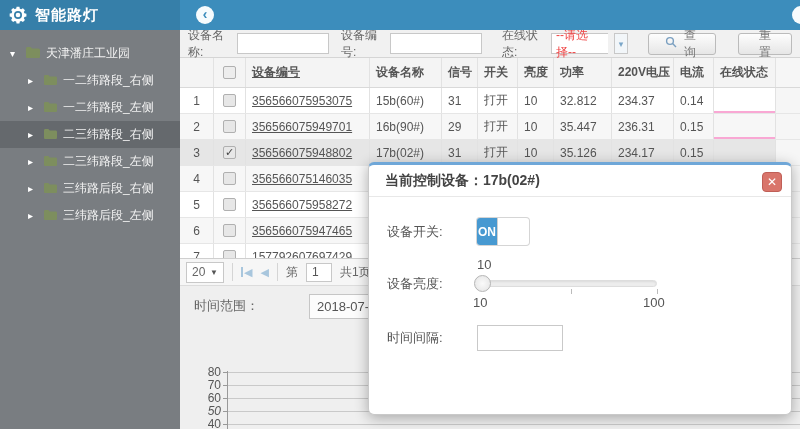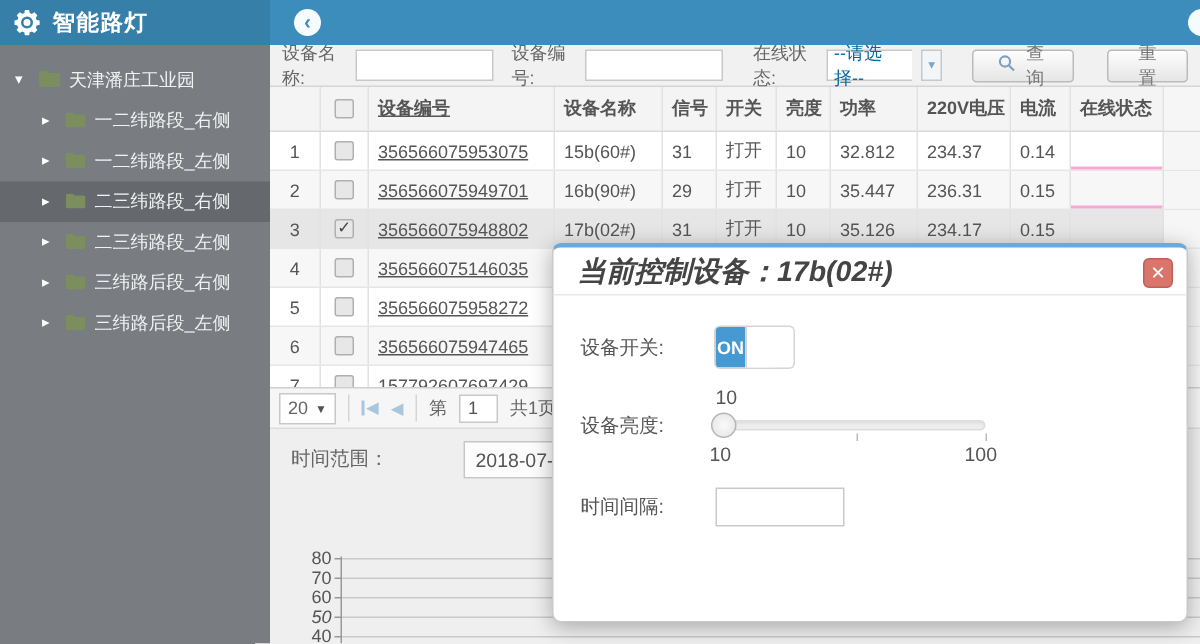--- a/index.html
+++ b/index.html
@@ -18,21 +18,21 @@
   .tree-root, .tree-item { display:flex; align-items:center; gap:6px; height:27px; padding-left:10px; cursor:pointer; white-space:nowrap; }
   .tree-item { padding-left:28px; }
   .tree-item.selected { background:#65696d; }
   .caret { font-size:10px; color:#fff; width:10px; }
   .tree-label { font-size:12px; }
 
   
   .filter-bar { position:absolute; left:180px; top:30px; width:620px; height:28px; background:#f1f1f1; border-bottom:1px solid #d5d5d5; display:flex; align-items:center; padding:0 8px; gap:6px; }
   .flabel { color:#666; }
   .ftext { width:92px; height:21px; border:1px solid #c8c8c8; background:#fff; padding:0 4px; font-size:12px; color:#555; }
-  .fselect { width:66px; height:21px; border:1px solid #c8c8c8; border-right:none; background:#fff; display:flex; align-items:center; padding:0 4px; color:#0369a1; }
+  .fselect { width:66px; height:21px; border:1px solid #c8c8c8; border-right:none; background:#fff; display:flex; align-items:center; padding:0 4px; color:#ef4444; }
   .fselect-caret { width:17px; height:21px; border:1px solid #c8c8c8; background:#f2f6f9; color:#7aa6c8; font-size:9px; display:flex; align-items:center; justify-content:center; cursor:pointer; }
   .btn { height:22px; padding:0 16px; border:1px solid #bbb; border-radius:3px; background:linear-gradient(#fdfdfd,#e6e6e6); color:#777; font-size:12px; display:flex; align-items:center; gap:4px; cursor:pointer; }
   .btn.search { margin-left:14px; }
   .btn.reset { margin-left:16px; }
 
   
   .table-wrap { position:absolute; left:180px; top:58px; width:620px; height:200px; background:#fff; overflow:hidden; }
   .trow { display:flex; height:26px; align-items:stretch; border-bottom:1px solid #e6e6e6; background:#fff; }
   .trow.head { height:30px; background:#f4f4f4; font-weight:bold; color:#555; border-bottom:1px solid #d9d9d9; }
   .trow.alt { background:#f7f7f7; }
@@ -61,21 +61,21 @@
 
   
   .chart { position:absolute; left:195px; top:360px; width:605px; height:69px; overflow:hidden; }
   .ylab { position:absolute; left:0; width:26px; text-align:right; color:#555; font-size:12px; transform:translateY(-7px); }
   .gline { position:absolute; left:27px; right:0; height:1px; background:#c9c9c9; }
   .gtick { position:absolute; left:27px; width:5px; height:1px; background:#999; }
   .yaxis { position:absolute; left:32px; top:11px; bottom:0; width:1px; background:#999; }
 
   
   .modal { position:absolute; left:368px; top:162px; width:424px; height:253px; background:#fff; border:1px solid #c9c9c9; border-top:3px solid #6fa7d8; border-radius:6px; box-shadow:0 3px 14px rgba(0,0,0,.3); z-index:50; }
-  .modal-title { height:32px; display:flex; align-items:center; padding-left:16px; font-size:19px; font-weight:bold; color:#444; border-bottom:1px solid #e8e8e8;font-style:italic; }
+  .modal-title { height:32px; display:flex; align-items:center; padding-left:16px; font-size:14px; font-weight:bold; color:#444; border-bottom:1px solid #e8e8e8; }
   .modal-close { position:absolute; top:7px; right:9px; width:20px; height:20px; background:#d9756b; border:1px solid #c05f57; border-radius:4px; color:#fff; font-size:12px; font-weight:bold; line-height:18px; text-align:center; cursor:pointer; }
   .m-row { position:absolute; left:18px; display:flex; align-items:center; color:#555; font-size:13px; }
   .m-label { width:90px; }
   .toggle { width:52px; height:27px; display:flex; border-radius:3px; overflow:hidden; box-shadow:0 0 0 1px #d5d5d5; cursor:pointer; }
   .toggle-on { width:20px; background:#4799d1; color:#fff; font-size:12px; font-weight:bold; display:flex; align-items:center; justify-content:center; }
   .toggle-knob { width:19px; background:#fff; border-left:1px solid #d0d0d0; }
   .slider-wrap { position:relative; width:180px; height:14px; }
   .slider-track { position:absolute; top:3px; left:0; right:0; height:7px; background:#ededed; border:1px solid #ddd; border-radius:4px; box-shadow:inset 0 1px 2px rgba(0,0,0,.08); }
   .slider-knob { position:absolute; top:-2px; left:-3px; width:17px; height:17px; border-radius:50%; background:radial-gradient(#fafafa,#e3e3e3); border:1px solid #b5b5b5; cursor:grab; }
   .slider-val { position:absolute; top:-20px; left:0; color:#555; font-size:13px; }

